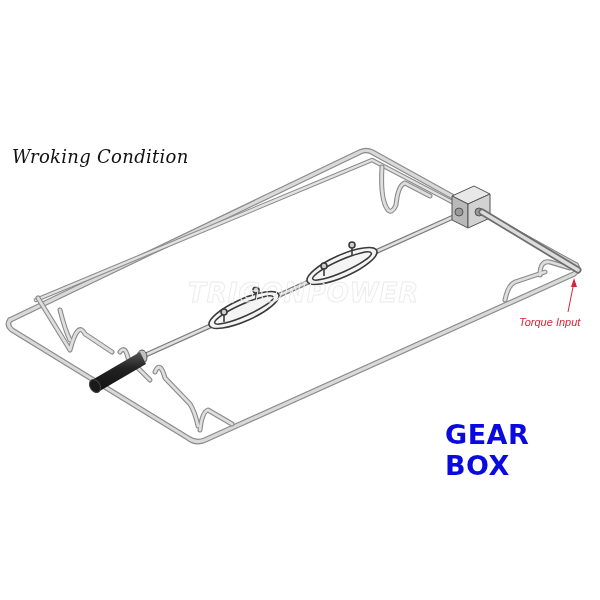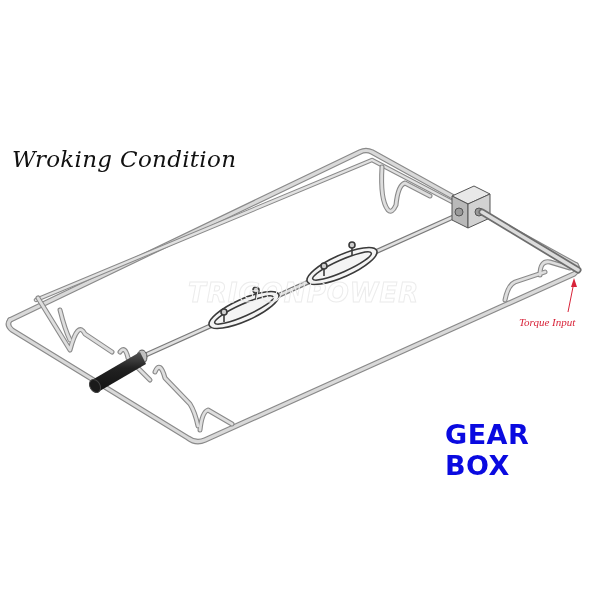--- a/index.html
+++ b/index.html
@@ -1,25 +1,25 @@
 <!DOCTYPE html>
 <html><head>
   <meta charset="utf-8">
   <style>
     html, body { margin: 0; padding: 0; background: #ffffff; }
     body { width: 600px; height: 600px; position: relative; overflow: hidden; font-family: "DejaVu Sans", sans-serif; }
     .canvas { position: absolute; left: 0; top: 0; width: 600px; height: 600px; }
     .title {
       position: absolute; left: 12px; top: 146px;
       font-family: "DejaVu Serif", serif; font-style: italic;
-      font-size: 23px; color: #111111; letter-spacing: 0.3px;
+      font-size: 18px; color: #111111; letter-spacing: 0.3px;
     }
     .torque {
       position: absolute; left: 519px; top: 316px;
-      font-family: Liberation Serif, serif; font-style: italic;
+      font-family: Liberation Sans, sans-serif; font-style: italic;
       font-size: 11px; color: #d8243a;
     }
     .gearbox-label {
       position: absolute; left: 413px; top: 419px;
       font-family: "DejaVu Sans", sans-serif; font-weight: bold;
       font-size: 27px; color: #0a0ae0; letter-spacing: 0.5px; margin-left: 32px;
     }
     .watermark {
       position: absolute; left: 188px; top: 278px;
       font-family: "DejaVu Sans", sans-serif; font-weight: bold; font-style: italic;

